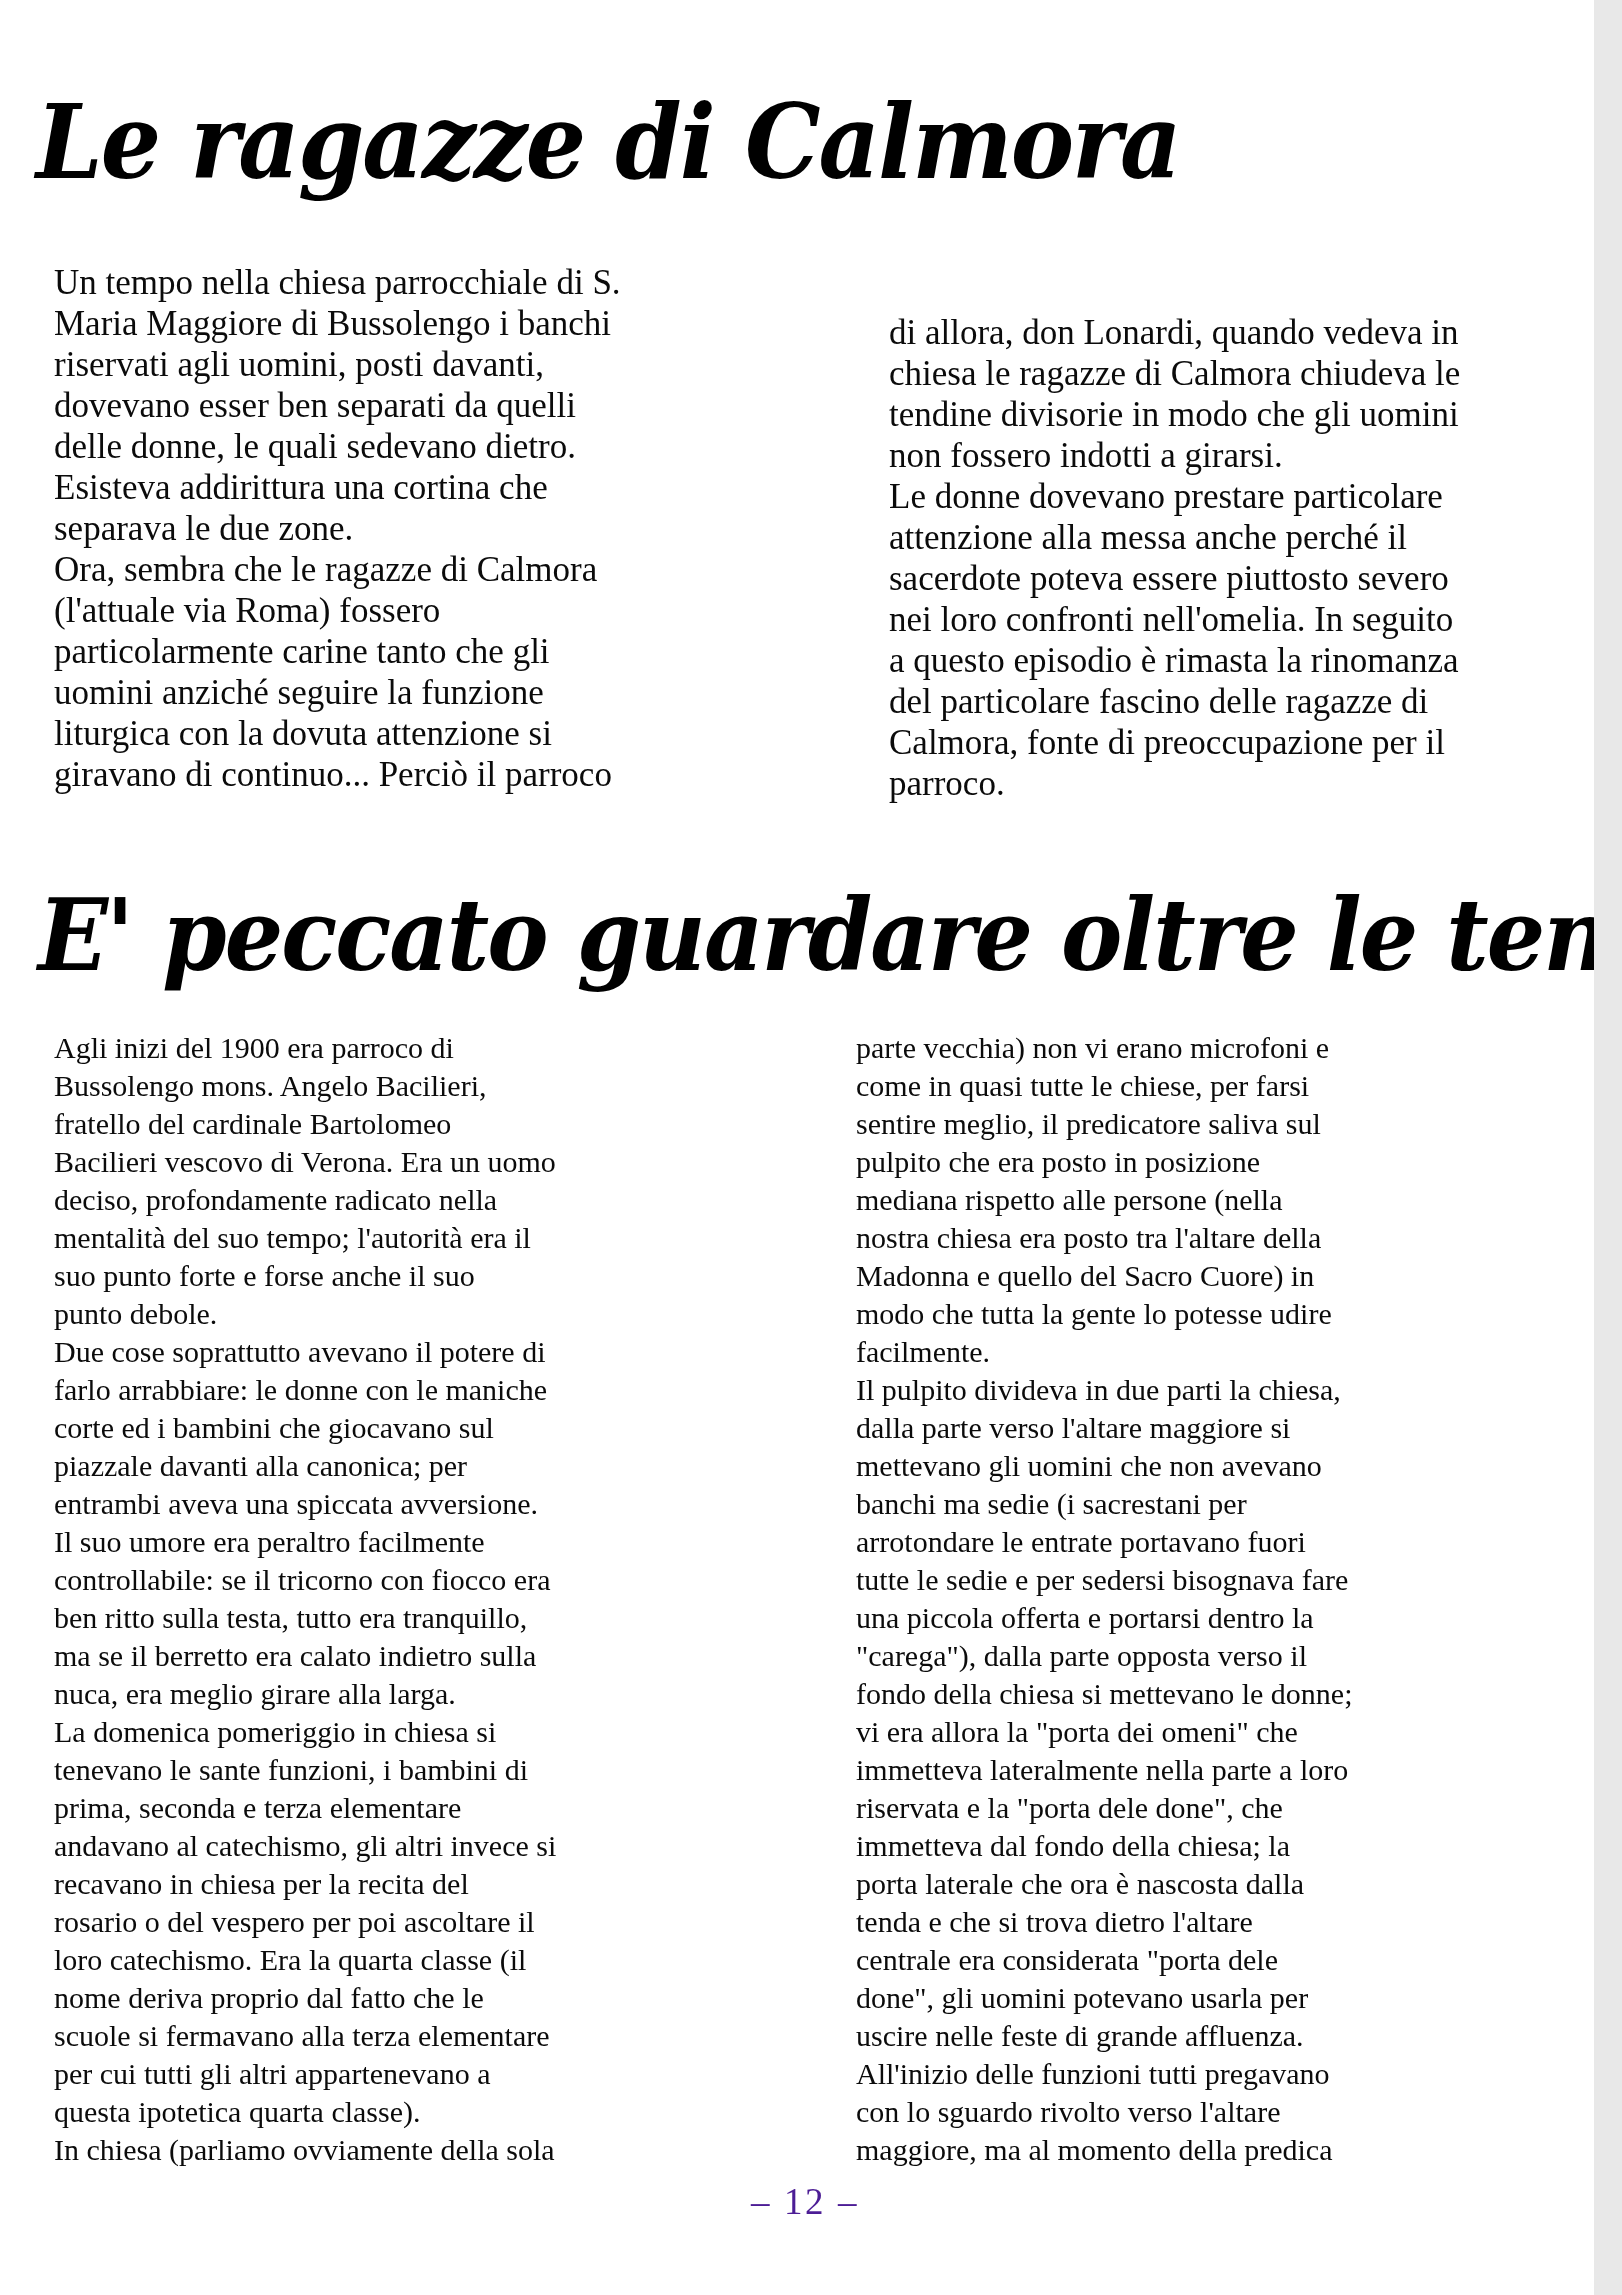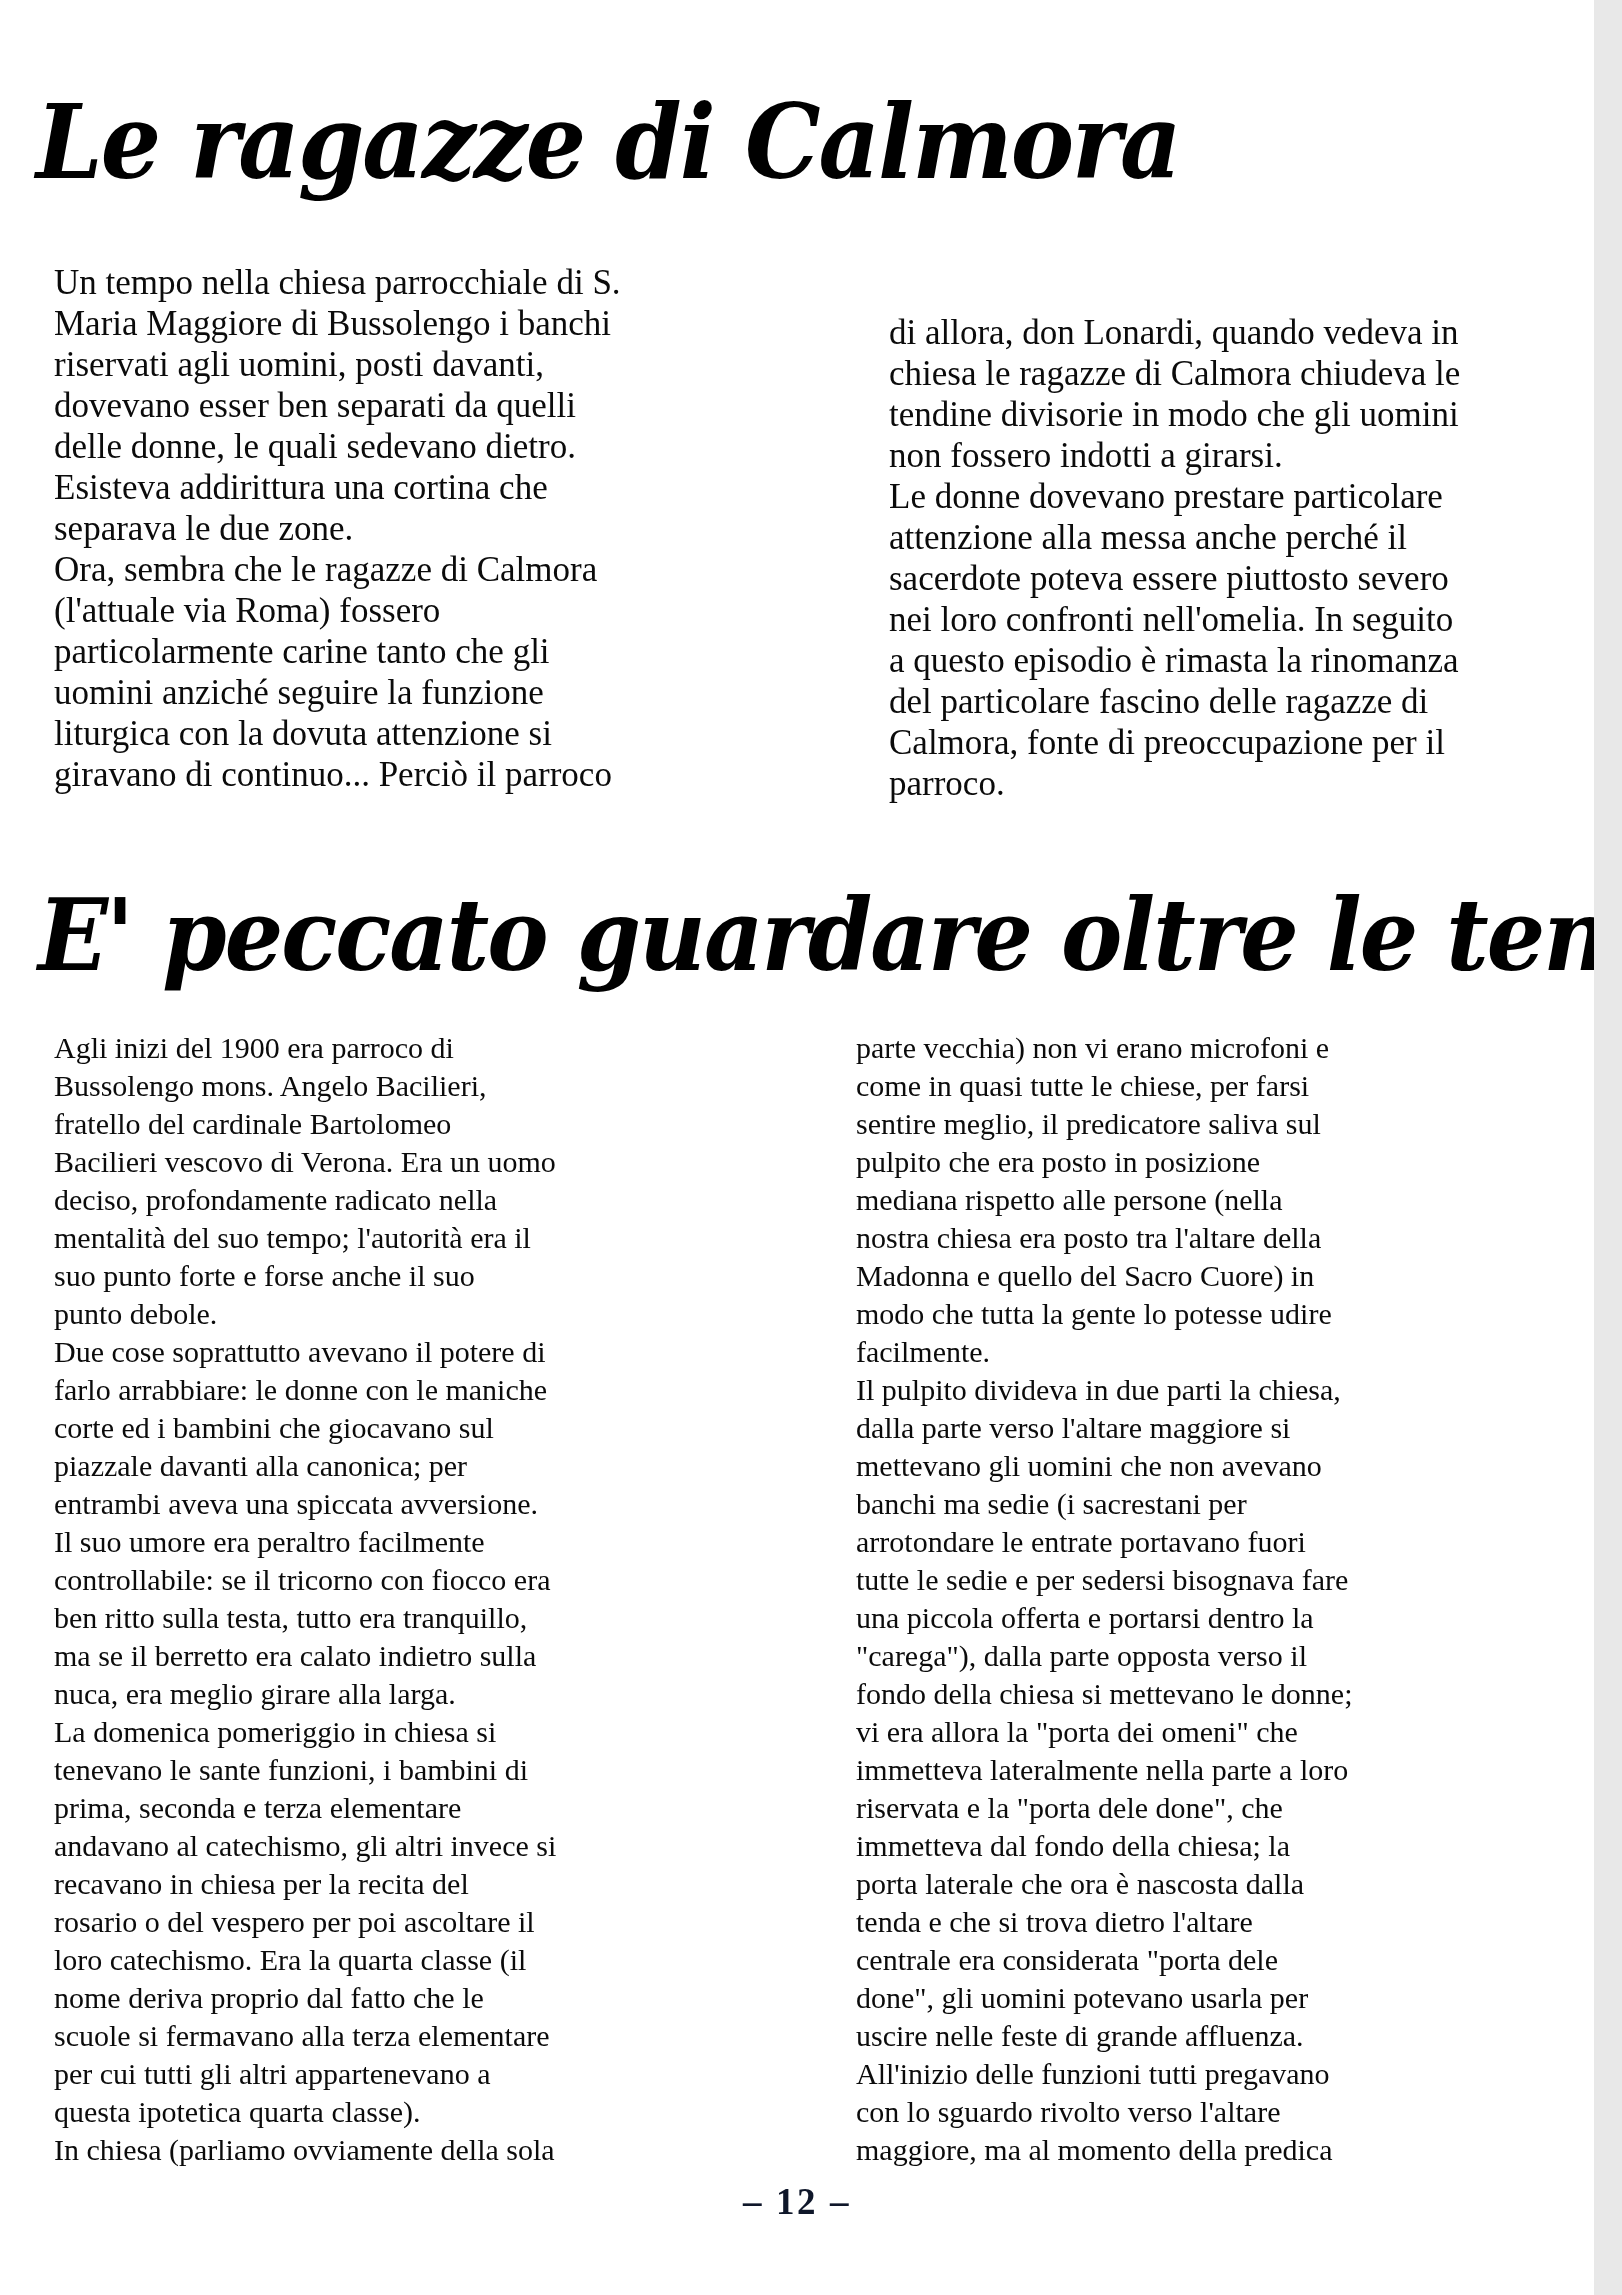--- a/index.html
+++ b/index.html
@@ -62,24 +62,25 @@
     font-size: 38px;
     margin-top: 14.4px;
     padding-right: 9.2px;
   }
   .page-number {
     position: absolute;
     top: 2180px;
     left: 0;
     width: 100%;
     text-align: center;
-    font-weight: bold;
+    font-weight: normal;
     font-size: 37px;
     letter-spacing: 2.6px;
-    color: #0f172a;
+    color: #4c1d95;
+    padding-left: 8px;
   }
 </style>
 </head>
 <body>
 
 <div class="page">
 
   <h1 class="headline headline-1">Le ragazze di Calmora</h1>
 
   <section>

